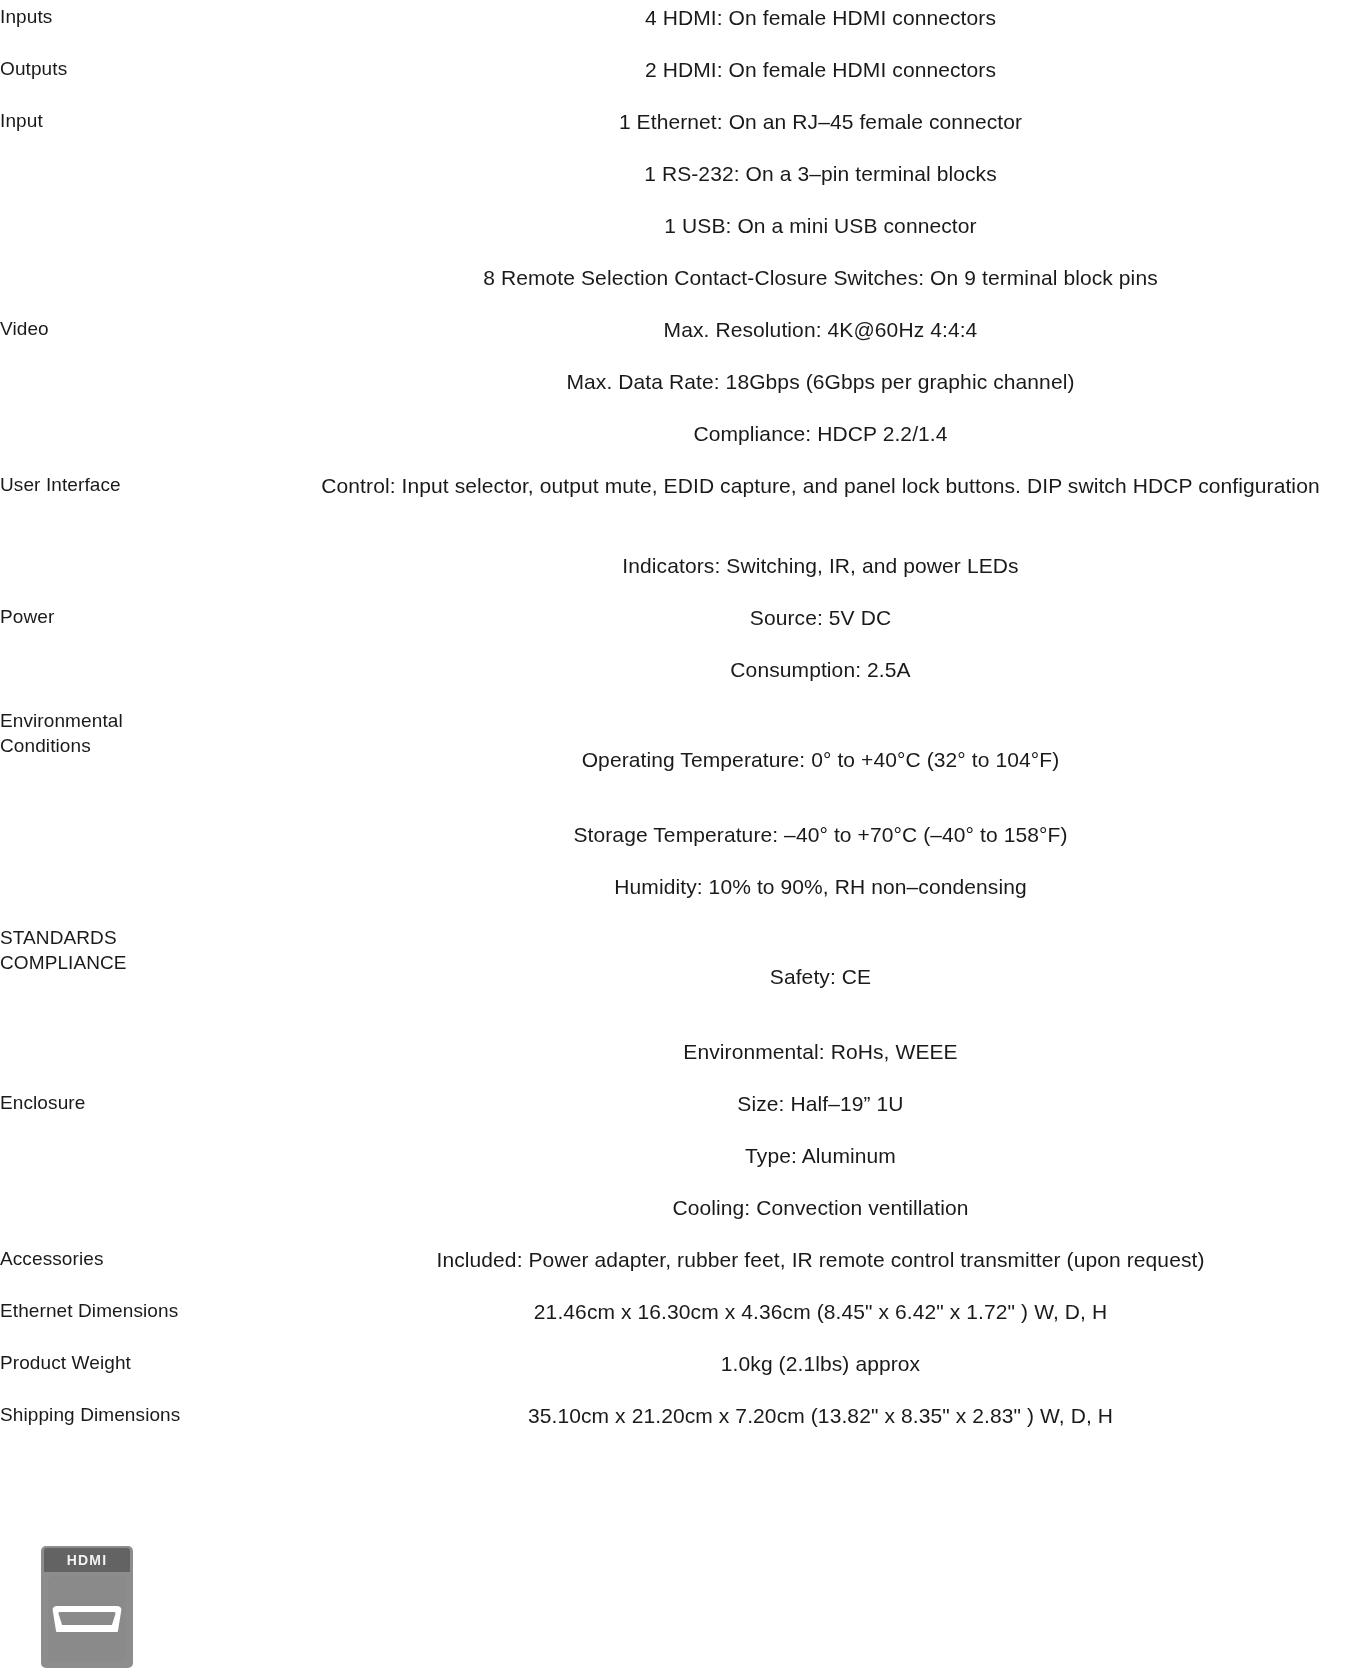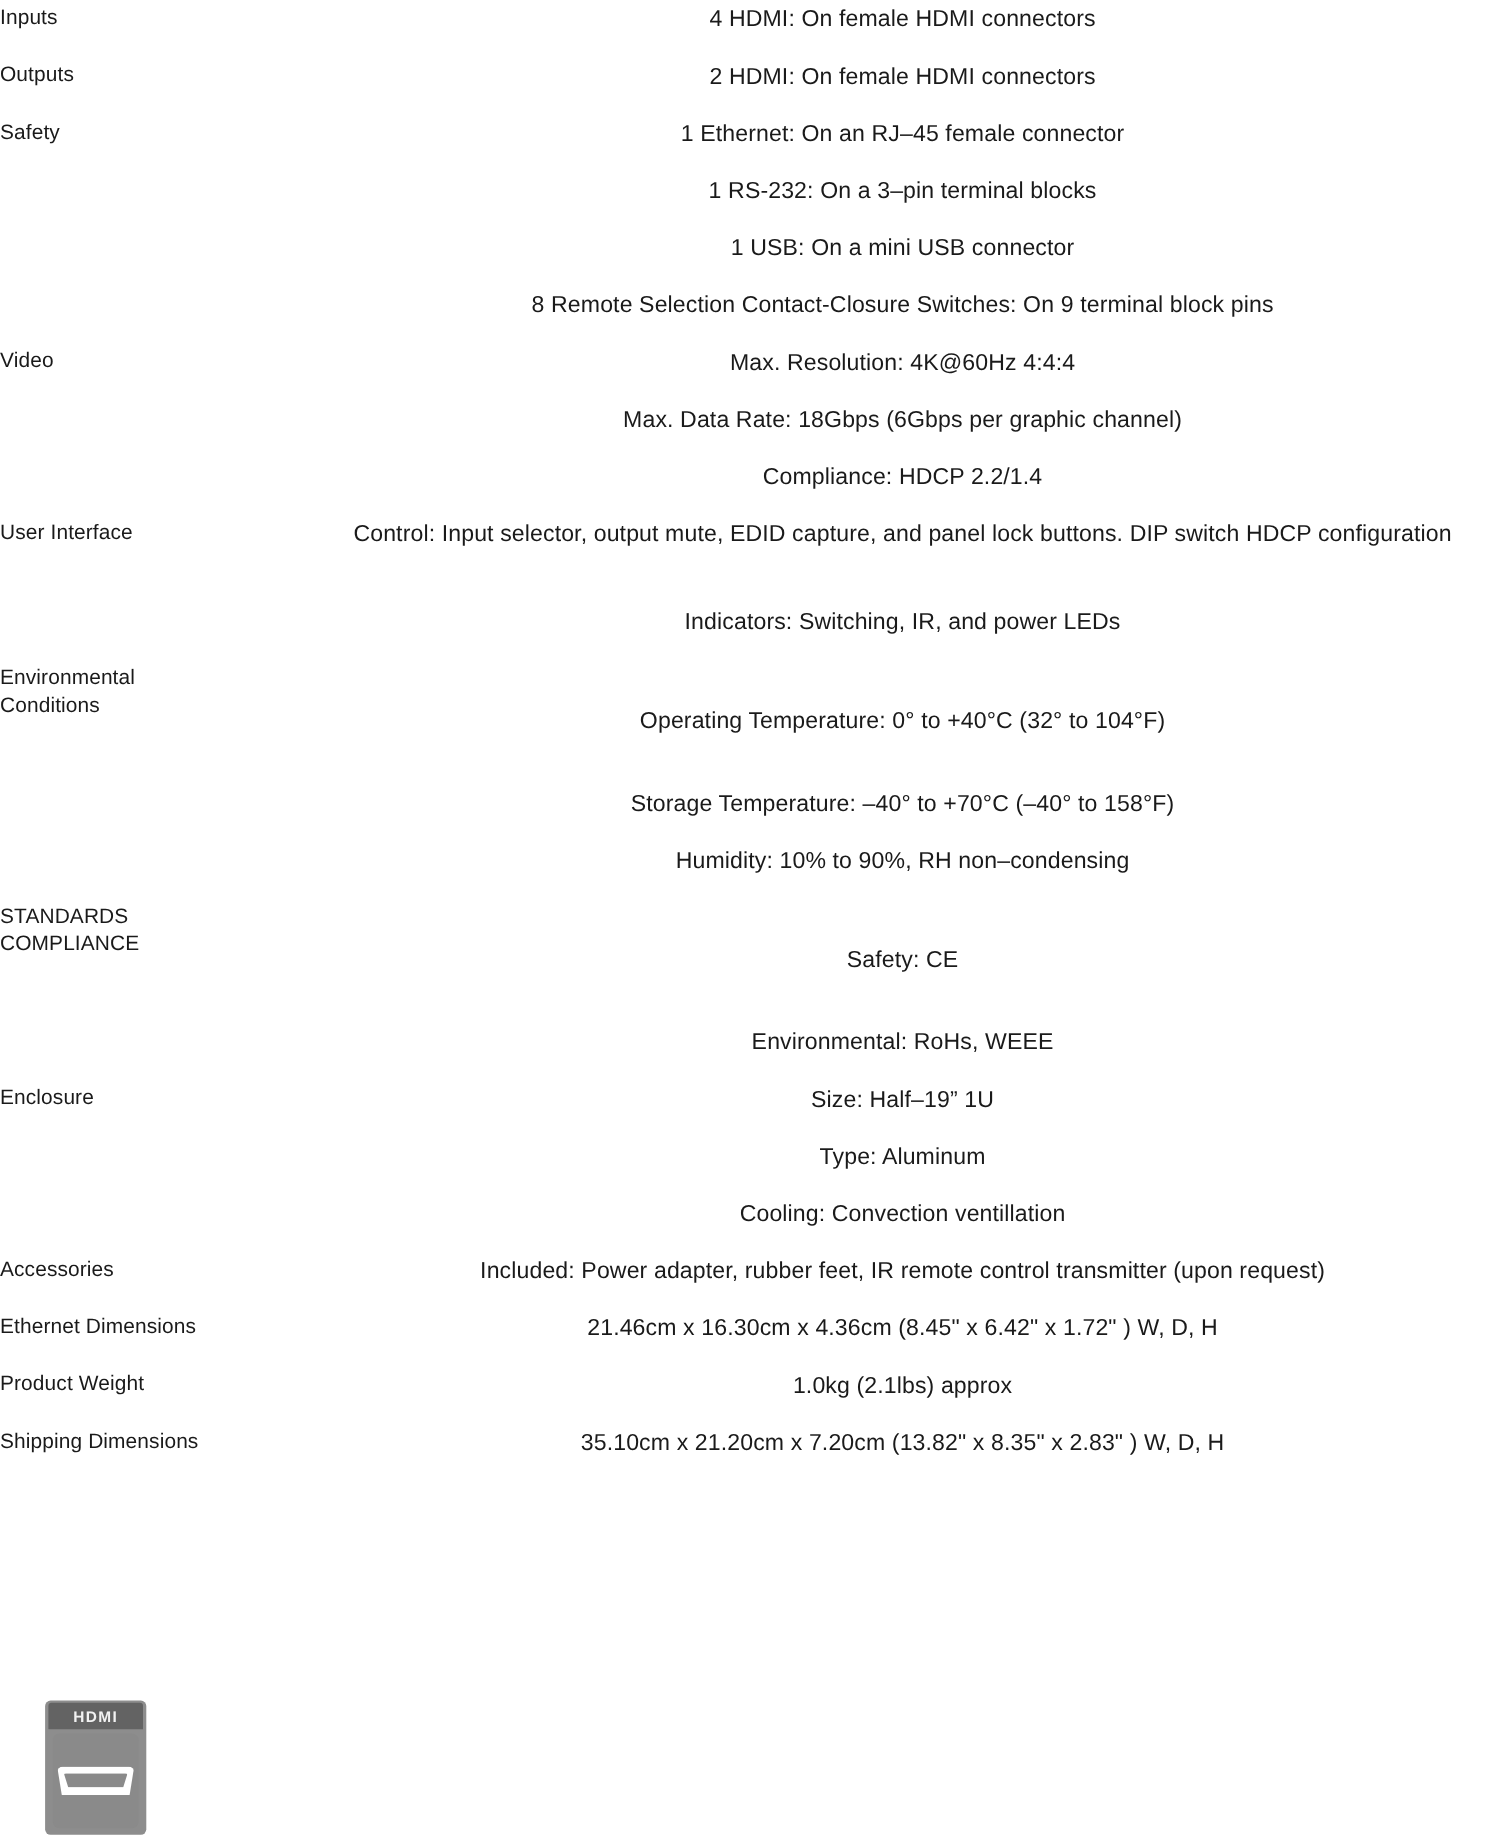--- a/index.html
+++ b/index.html
@@ -174,21 +174,21 @@
         </td>
         <td class="value-cell">
           <ul class="value-list">
             <li class="value-line slot">2 HDMI: On female HDMI connectors</li>
           </ul>
         </td>
       </tr>
 
       <tr>
         <td class="label-cell">
-          <span class="label-text">Safety</span>
+          <span class="label-text">Input</span>
         </td>
         <td class="value-cell">
           <ul class="value-list">
             <li class="value-line slot">1 Ethernet: On an RJ–45 female connector</li>
             <li class="value-line slot">1 RS-232: On a 3–pin terminal blocks</li>
             <li class="value-line slot">1 USB: On a mini USB connector</li>
             <li class="value-line slot">8 Remote Selection Contact-Closure Switches: On 9 terminal block pins</li>
           </ul>
         </td>
       </tr>
@@ -211,20 +211,31 @@
           <span class="label-text">User Interface</span>
         </td>
         <td class="value-cell">
           <ul class="value-list">
             <li class="value-line slot-tall">Control: Input selector, output mute, EDID capture, and panel lock buttons. DIP switch HDCP configuration</li>
             <li class="value-line slot">Indicators: Switching, IR, and power LEDs</li>
           </ul>
         </td>
       </tr>
 
+      <tr>
+        <td class="label-cell">
+          <span class="label-text">Power</span>
+        </td>
+        <td class="value-cell">
+          <ul class="value-list">
+            <li class="value-line slot">Source: 5V DC</li>
+            <li class="value-line slot">Consumption: 2.5A</li>
+          </ul>
+        </td>
+      </tr>
 
       <tr>
         <td class="label-cell">
           <span class="label-text">Environmental
 Conditions</span>
         </td>
         <td class="value-cell">
           <ul class="value-list">
             <li class="value-line slot-xtall">Operating Temperature: 0° to +40°C (32° to 104°F)</li>
             <li class="value-line slot">Storage Temperature: –40° to +70°C (–40° to 158°F)</li>

